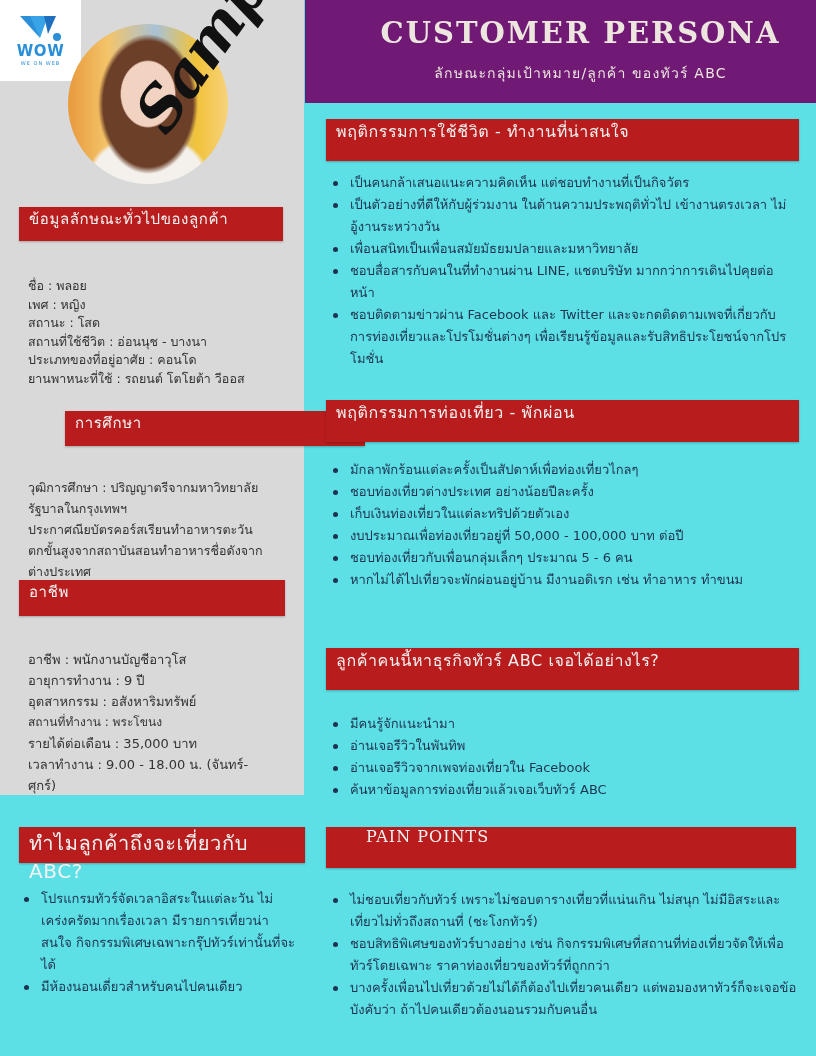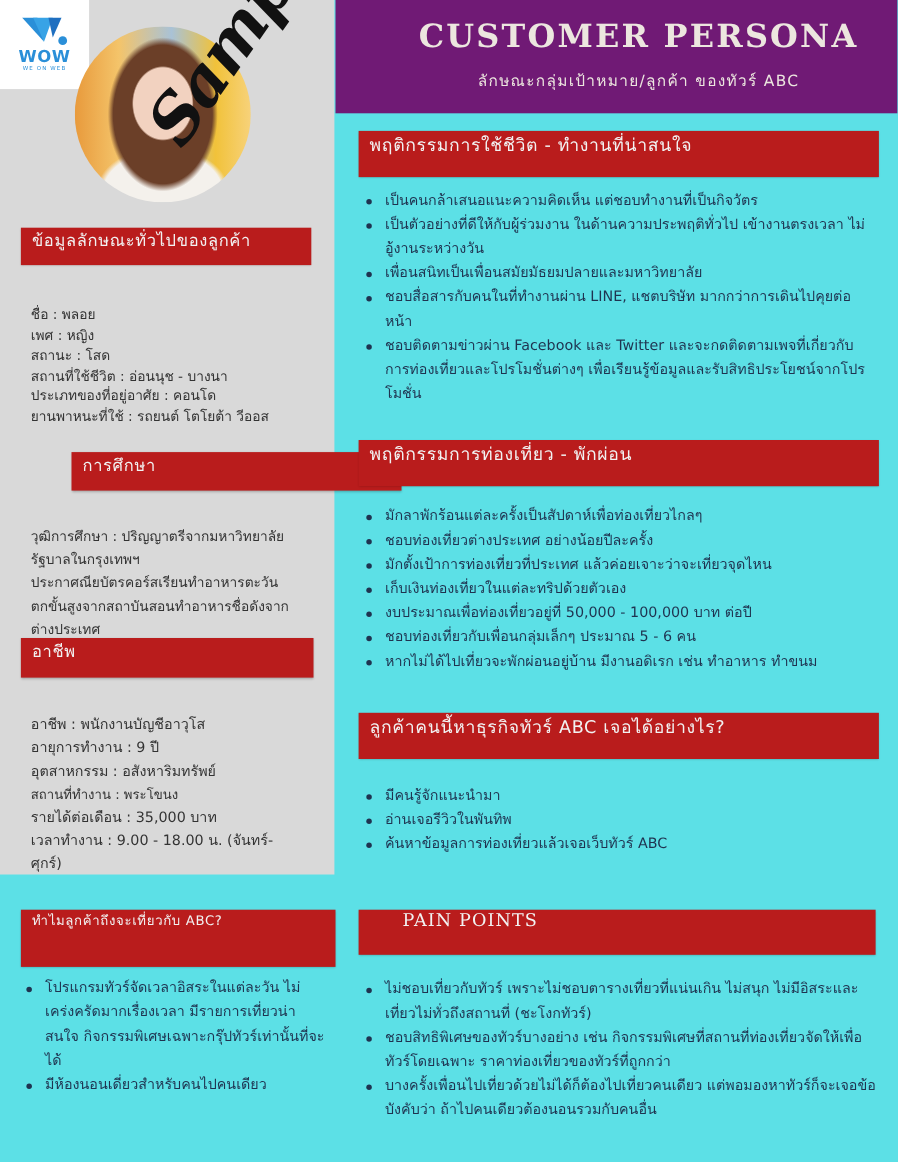--- a/index.html
+++ b/index.html
@@ -179,37 +179,37 @@
   <li>ชอบสื่อสารกับคนในที่ทำงานผ่าน LINE, แชตบริษัท มากกว่าการเดินไปคุยต่อหน้า</li>
   <li>ชอบติดตามข่าวผ่าน Facebook และ Twitter และจะกดติดตามเพจที่เกี่ยวกับการท่องเที่ยวและโปรโมชั่นต่างๆ เพื่อเรียนรู้ข้อมูลและรับสิทธิประโยชน์จากโปรโมชั่น</li>
 </ul>
 
 <div class="section-header" style="left:326px; top:400px; width:473px; height:42px; font-size:16px;">
   <span>พฤติกรรมการท่องเที่ยว - พักผ่อน</span>
 </div>
 <ul class="bullet-list" style="left:328px; top:459px; width:470px;">
   <li>มักลาพักร้อนแต่ละครั้งเป็นสัปดาห์เพื่อท่องเที่ยวไกลๆ</li>
   <li>ชอบท่องเที่ยวต่างประเทศ อย่างน้อยปีละครั้ง</li>
-  <li>มักตั้งเป้าการท่องเที่ยวที่ประเทศ แล้วค่อยเจาะว่าจะเที่ยวจุดไหน</li>
   <li>เก็บเงินท่องเที่ยวในแต่ละทริปด้วยตัวเอง</li>
   <li>งบประมาณเพื่อท่องเที่ยวอยู่ที่ 50,000 - 100,000 บาท ต่อปี</li>
   <li>ชอบท่องเที่ยวกับเพื่อนกลุ่มเล็กๆ ประมาณ 5 - 6 คน</li>
   <li>หากไม่ได้ไปเที่ยวจะพักผ่อนอยู่บ้าน มีงานอดิเรก เช่น ทำอาหาร ทำขนม</li>
 </ul>
 
 <div class="section-header" style="left:326px; top:648px; width:473px; height:42px; font-size:16px;">
   <span>ลูกค้าคนนี้หาธุรกิจทัวร์ ABC เจอได้อย่างไร?</span>
 </div>
 <ul class="bullet-list" style="left:328px; top:713px; width:470px;">
   <li>มีคนรู้จักแนะนำมา</li>
   <li>อ่านเจอรีวิวในพันทิพ</li>
+  <li>อ่านเจอรีวิวจากเพจท่องเที่ยวใน Facebook</li>
   <li>ค้นหาข้อมูลการท่องเที่ยวแล้วเจอเว็บทัวร์ ABC</li>
 </ul>
 
-<div class="section-header" style="left:19px; top:827px; width:286px; height:52px; font-size:12px;">
+<div class="section-header" style="left:19px; top:827px; width:286px; height:36px; font-size:20px;">
   <span>ทำไมลูกค้าถึงจะเที่ยวกับ ABC?</span>
 </div>
 <ul class="bullet-list" style="left:19px; top:888px; width:280px;">
   <li>โปรแกรมทัวร์จัดเวลาอิสระในแต่ละวัน ไม่เคร่งครัดมากเรื่องเวลา มีรายการเที่ยวน่าสนใจ กิจกรรมพิเศษเฉพาะกรุ๊ปทัวร์เท่านั้นที่จะได้</li>
   <li>มีห้องนอนเดี่ยวสำหรับคนไปคนเดียว</li>
 </ul>
 
 <div class="section-header serif" style="left:326px; top:827px; width:470px; height:41px; font-size:16px;">
   <span>PAIN POINTS</span>
 </div>

